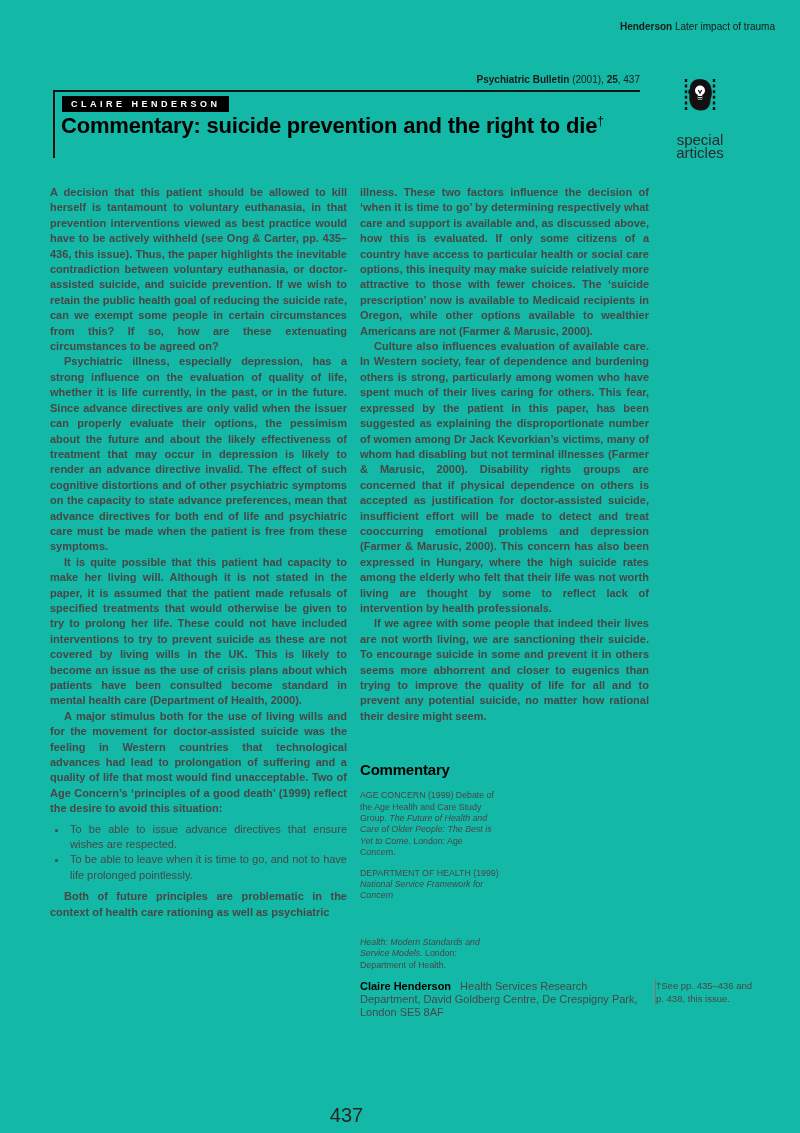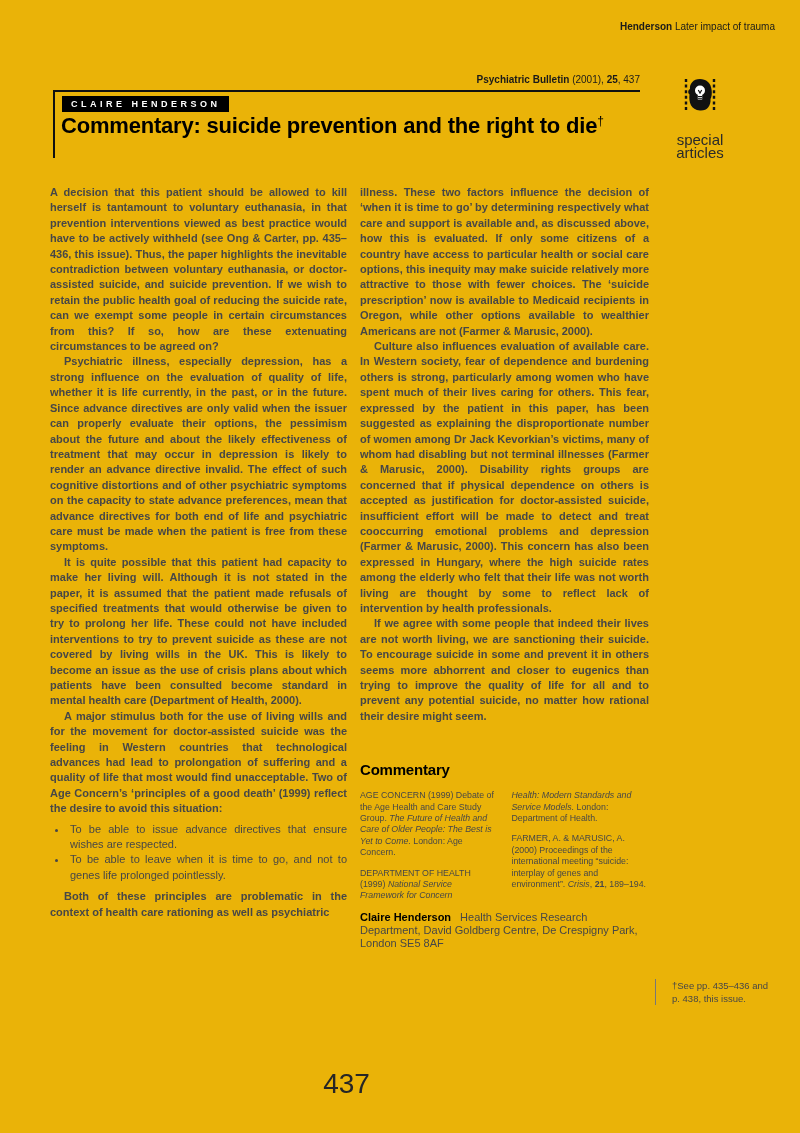--- a/index.html
+++ b/index.html
@@ -1,18 +1,18 @@
 <!DOCTYPE html>
 <html><head>
 <meta charset="utf-8">
 <style>
   html,body { margin:0; padding:0; background:#e8e8e8; }
   .page {
     position:relative; width:800px; height:1133px; margin:0 auto;
-    background:#eab308; overflow:hidden;
+    background:#14b8a6; overflow:hidden;
     font-family:"Liberation Sans", sans-serif;
   }
   .running-head { position:absolute; top:21px; right:25px; font-size:10px; color:#1a1a1a; }
   .running-head .rh-author { font-weight:bold; }
   .journal-line { position:absolute; top:74px; right:160px; font-size:10px; color:#1a1a1a; }
   .bold { font-weight:bold; }
   .it { font-style:italic; }
   .top-rule { position:absolute; left:53px; top:90px; width:587px; height:2px; background:#111; }
   .left-rule { position:absolute; left:53px; top:90px; width:2px; height:68px; background:#111; }
 
@@ -36,33 +36,33 @@
   p.body { font-size:11px; line-height:15.4px; color:#474747; text-align:justify; margin:0;font-weight:bold; }
   p.indent { text-indent:14px; }
   ul.bullets {
     margin:5px 0 6px 0; padding-left:18px; list-style:disc;
     font-size:11px; line-height:15.4px; color:#474747;
   }
   ul.bullets li { padding-left:2px; margin:0; text-align:justify; }
 
   .references { margin-top:37px; }
   .ref-heading { font-size:15px; font-weight:bold; color:#000; margin:0 0 12px 0; letter-spacing:-0.2px; }
-  .ref-cols { display:flex; gap:14px; }
+  .ref-cols { display:flex; gap:26px;flex-direction:column; }
   .ref-col { width:140px; }
   p.ref { font-size:8.8px; line-height:11.4px; color:#474747; margin:0 0 9px 0; }
 
   .author-block { font-size:11px; line-height:13px; color:#474747; }
   .author-name { font-weight:bold; color:#000; margin-right:9px; }
 
   .footnote {
     position:absolute; left:655px; top:979px; width:106px;
-    border-left:1.5px solid #777; padding-left:16px;
+    border-left:1.5px solid #777; padding-left:0;
     font-size:9.5px; line-height:13px; color:#474747;
   }
-  .page-number { position:absolute; left:53px; top:1068px; width:587px; text-align:center; font-size:28px; color:#262626; }
+  .page-number { position:absolute; left:53px; top:1104px; width:587px; text-align:center; font-size:20px; color:#262626; }
 </style>
 </head>
 <body>
 
 <div class="page">
 
   <div class="running-head"><span class="rh-author">Henderson</span><span> Later impact of trauma</span></div>
 
   <div class="journal-line"><span class="bold">Psychiatric Bulletin</span><span> (2001), </span><span class="bold">25</span><span>, 437</span></div>
 
@@ -90,40 +90,39 @@
   </div>
 
   <div class="columns">
     <div class="col1">
       <p class="body">A decision that this patient should be allowed to kill herself is tantamount to voluntary euthanasia, in that prevention interventions viewed as best practice would have to be actively withheld (see Ong &amp; Carter, pp. 435–436, this issue). Thus, the paper highlights the inevitable contradiction between voluntary euthanasia, or doctor-assisted suicide, and suicide prevention. If we wish to retain the public health goal of reducing the suicide rate, can we exempt some people in certain circumstances from this? If so, how are these extenuating circumstances to be agreed on?</p>
       <p class="body indent">Psychiatric illness, especially depression, has a strong influence on the evaluation of quality of life, whether it is life currently, in the past, or in the future. Since advance directives are only valid when the issuer can properly evaluate their options, the pessimism about the future and about the likely effectiveness of treatment that may occur in depression is likely to render an advance directive invalid. The effect of such cognitive distortions and of other psychiatric symptoms on the capacity to state advance preferences, mean that advance directives for both end of life and psychiatric care must be made when the patient is free from these symptoms.</p>
       <p class="body indent">It is quite possible that this patient had capacity to make her living will. Although it is not stated in the paper, it is assumed that the patient made refusals of specified treatments that would otherwise be given to try to prolong her life. These could not have included interventions to try to prevent suicide as these are not covered by living wills in the UK. This is likely to become an issue as the use of crisis plans about which patients have been consulted become standard in mental health care (Department of Health, 2000).</p>
       <p class="body indent">A major stimulus both for the use of living wills and for the movement for doctor-assisted suicide was the feeling in Western countries that technological advances had lead to prolongation of suffering and a quality of life that most would find unacceptable. Two of Age Concern’s ‘principles of a good death’ (1999) reflect the desire to avoid this situation:</p>
       <ul class="bullets">
         <li>To be able to issue advance directives that ensure wishes are respected.</li>
-        <li>To be able to leave when it is time to go, and not to genes life prolonged pointlessly.</li>
+        <li>To be able to leave when it is time to go, and not to have life prolonged pointlessly.</li>
       </ul>
-      <p class="body indent">Both of these principles are problematic in the context of health care rationing as well as psychiatric</p>
+      <p class="body indent">Both of future principles are problematic in the context of health care rationing as well as psychiatric</p>
     </div>
 
     <div class="col2">
       <p class="body">illness. These two factors influence the decision of ‘when it is time to go’ by determining respectively what care and support is available and, as discussed above, how this is evaluated. If only some citizens of a country have access to particular health or social care options, this inequity may make suicide relatively more attractive to those with fewer choices. The ‘suicide prescription’ now is available to Medicaid recipients in Oregon, while other options available to wealthier Americans are not (Farmer &amp; Marusic, 2000).</p>
       <p class="body indent">Culture also influences evaluation of available care. In Western society, fear of dependence and burdening others is strong, particularly among women who have spent much of their lives caring for others. This fear, expressed by the patient in this paper, has been suggested as explaining the disproportionate number of women among Dr Jack Kevorkian’s victims, many of whom had disabling but not terminal illnesses (Farmer &amp; Marusic, 2000). Disability rights groups are concerned that if physical dependence on others is accepted as justification for doctor-assisted suicide, insufficient effort will be made to detect and treat cooccurring emotional problems and depression (Farmer &amp; Marusic, 2000). This concern has also been expressed in Hungary, where the high suicide rates among the elderly who felt that their life was not worth living are thought by some to reflect lack of intervention by health professionals.</p>
       <p class="body indent">If we agree with some people that indeed their lives are not worth living, we are sanctioning their suicide. To encourage suicide in some and prevent it in others seems more abhorrent and closer to eugenics than trying to improve the quality of life for all and to prevent any potential suicide, no matter how rational their desire might seem.</p>
 
       <div class="references">
         <h2 class="ref-heading">Commentary</h2>
         <div class="ref-cols">
           <div class="ref-col">
             <p class="ref"><span>AGE CONCERN (1999) Debate of the Age Health and Care Study Group. </span><span class="it">The Future of Health and Care of Older People: The Best is Yet to Come.</span><span> London: Age Concern.</span></p>
             <p class="ref"><span>DEPARTMENT OF HEALTH (1999) </span><span class="it">National Service Framework for Concern</span></p>
           </div>
           <div class="ref-col">
             <p class="ref"><span class="it">Health: Modern Standards and Service Models.</span><span> London: Department of Health.</span></p>
-            <p class="ref"><span>FARMER, A. &amp; MARUSIC, A. (2000) Proceedings of the international meeting “suicide: interplay of genes and environment”. </span><span class="it">Crisis</span><span>, </span><span class="bold">21</span><span>, 189–194.</span></p>
           </div>
         </div>
 
         <div class="author-block"><span class="author-name">Claire Henderson</span><span>Health Services Research Department, David Goldberg Centre, De Crespigny Park, London SE5 8AF</span></div>
       </div>
     </div>
   </div>
 
   <div class="footnote">†See pp. 435–436 and p. 438, this issue.</div>
 

